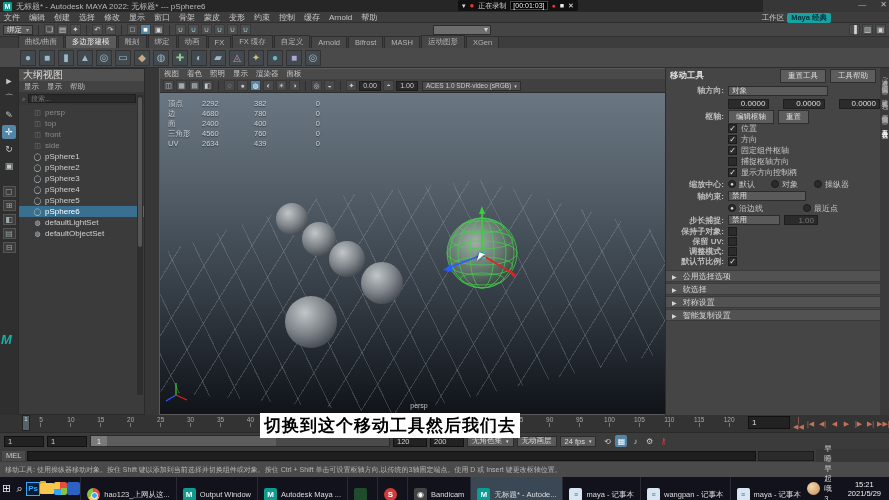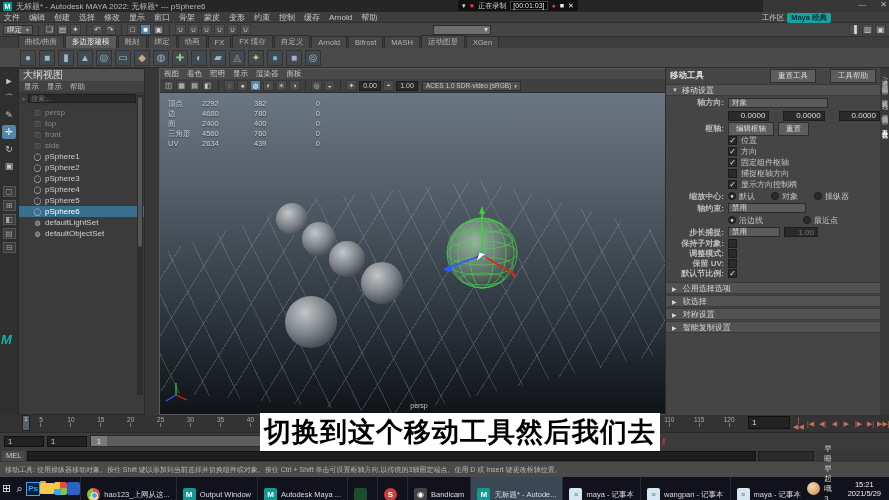--- a/index.html
+++ b/index.html
@@ -68,21 +68,21 @@
       repeating-linear-gradient(64deg,rgba(150,163,173,.28) 0 1px,transparent 1px 26px),
       repeating-linear-gradient(-58deg,rgba(150,163,173,.28) 0 1px,transparent 1px 30px);
     clip-path:polygon(0 50%,30% 33%,62% 27%,100% 45%,100% 80%,46% 100%,0 93%);}
   #hud{position:absolute;left:8px;top:6px;font-size:7.5px;color:#ccd3d8;text-shadow:0 1px 1px rgba(0,0,0,.5);}
   #hud .hrow{display:flex;height:10px;}
   #hud .hl{width:34px;} #hud .hv1{width:52px;} #hud .hv2{width:46px;} #hud .hv3{width:20px;text-align:right;}
   #persp-label{position:absolute;left:0;right:0;bottom:5px;text-align:center;font-size:7px;color:#c2c2c2;}
   #cursor{position:absolute;left:318px;top:160px;width:0;height:0;border-left:6px solid #fff;border-bottom:9px solid transparent;transform:rotate(18deg);filter:drop-shadow(0 0 1px #000);}
   
   #toolpanel{left:665px;top:68px;width:215px;height:347px;background:#454545;border-left:1px solid #2c2c2c;font-size:8px;}
-  #tp-head{height:16px;display:flex;align-items:center;padding:0 4px;gap:14px;}
+  #tp-head{height:16px;display:flex;align-items:center;padding:0 4px;gap:4px;}
   #tp-head .tname{color:#e0e0e0;font-weight:bold;font-size:8.5px;margin-right:auto;}
   .tbtn{background:#5d5d5d;border:1px solid #2e2e2e;color:#ddd;padding:1px 7px;font-size:7.5px;}
   .secbar{height:12px;background:#525252;display:flex;align-items:center;gap:4px;color:#ddd;padding:0 6px;border:1px solid #3a3a3a;border-left:none;border-right:none;}
   .secbar .tri{font-size:6px;color:#ccc;}
   .tprow{display:flex;align-items:center;height:13px;padding-left:6px;gap:4px;color:#c6c6c6;}
   .tplabel{width:52px;text-align:right;color:#bdbdbd;font-weight:bold;}
   .tpfield{background:#2b2b2b;border:1px solid #1e1e1e;color:#ddd;height:10px;display:flex;align-items:center;justify-content:flex-end;padding:0 3px;}
   .tpfield.dis{color:#777;}
   .cb{width:9px;height:9px;background:#2b2b2b;border:1px solid #1c1c1c;color:#e8e8e8;font-size:8px;line-height:8px;text-align:center;}
   .radio{width:8px;height:8px;border-radius:50%;background:#2b2b2b;border:1px solid #1c1c1c;color:#ddd;font-size:6px;line-height:7px;text-align:center;}
@@ -111,21 +111,21 @@
   .ricon{width:12px;height:12px;display:flex;align-items:center;justify-content:center;color:#c3ccd1;font-size:8px;}
   .ricon.active{background:#5285a6;color:#fff;border-radius:2px;}
   .ricon.key{color:#d23b3b;}
   
   #cmdline{left:0;top:449px;width:816px;height:13px;background:#3b3b3b;display:flex;align-items:center;gap:2px;padding:0 2px;}
   #cmd-label{font-size:7.5px;color:#ccc;background:#4a4a4a;padding:0 4px;height:10px;display:flex;align-items:center;}
   #cmd-input{flex:1;height:10px;background:#1e1e1e;border:1px solid #111;}
   #cmd-result{width:56px;height:10px;background:#2b2b2b;border:1px solid #1c1c1c;}
   #helpline{left:0;top:462px;width:889px;height:15px;background:#4a4a4a;font-size:7px;color:#b5b5b5;display:flex;align-items:center;padding:0 5px;white-space:nowrap;overflow:hidden;}
   
-  #subtitle{left:260px;top:413px;background:#fff;color:#000;font-size:27px;font-weight:bold;padding:1px 4px;z-index:30;letter-spacing:1px;}
+  #subtitle{left:260px;top:413px;background:#fff;color:#000;font-size:17px;font-weight:bold;padding:1px 4px;z-index:30;letter-spacing:1px;}
   
   #taskbar{left:0;top:477px;width:889px;height:23px;background:#12121c;display:flex;align-items:center;color:#ddd;font-size:8px;z-index:40;}
   .tb-ico{width:26px;height:23px;display:flex;align-items:center;justify-content:center;font-size:11px;color:#e8e8e8;}
   .ps{width:14px;height:14px;background:#001e36;color:#31a8ff;font-size:8px;font-weight:bold;display:flex;align-items:center;justify-content:center;border:1px solid #31a8ff;}
   .folder{width:14px;height:11px;background:#f7c84c;border-radius:1px;position:relative;}
   .folder::before{content:"";position:absolute;left:0;top:-2px;width:6px;height:2px;background:#e5ae30;border-radius:1px 1px 0 0;}
   .gridapp{width:13px;height:13px;background:conic-gradient(#e54d42 0 25%,#86c440 0 50%,#31a8ff 0 75%,#f7c84c 0);border-radius:2px;}
   .blueapp{width:13px;height:13px;background:#2b62c4;border-radius:2px;}
   .tb-win{height:35px;display:flex;align-items:center;gap:4px;padding:0 6px;max-width:96px;border-left:1px solid #2a2a36;}
   .tb-win.active{background:#3a4754;}
@@ -524,24 +524,20 @@
       <div id="cursor"></div>
     </div>
   </div>
 
   <div id="toolpanel" class="abs">
     <div id="tp-head">
       <span class="tname">移动工具</span>
       <span class="tbtn">重置工具</span>
       <span class="tbtn">工具帮助</span>
     </div>
-    <div class="secbar">
-      <span class="tri">▼</span>
-      <span>移动设置</span>
-    </div>
     <div class="tprow">
       <span class="tplabel">轴方向:</span>
       <span class="dropdown" style="width:100px;">
         <span>对象</span>
       </span>
     </div>
     <div class="tprow" style="padding-left:62px;gap:14px;">
       <span class="tpfield" style="width:44px;">0.0000</span>
       <span class="tpfield" style="width:44px;">0.0000</span>
       <span class="tpfield" style="width:44px;">0.0000</span>
@@ -626,26 +622,26 @@
       <span class="tpfield dis" style="width:34px;">1.00</span>
     </div>
     <div>
 
         <div class="tprow" style="height:10px;">
           <span class="tplabel">保持子对象:</span>
           <span class="cb"></span>
         </div>
 
         <div class="tprow" style="height:10px;">
+          <span class="tplabel">保留 UV:</span>
+          <span class="cb"></span>
+        </div>
+
+        <div class="tprow" style="height:10px;">
           <span class="tplabel">调整模式:</span>
-          <span class="cb"></span>
-        </div>
-
-        <div class="tprow" style="height:10px;">
-          <span class="tplabel">保留 UV:</span>
           <span class="cb"></span>
         </div>
 
         <div class="tprow" style="height:10px;">
           <span class="tplabel">默认节比例:</span>
           <span class="cb">✓</span>
         </div>
       </div>
     <div style="margin-top:4px;">
 

